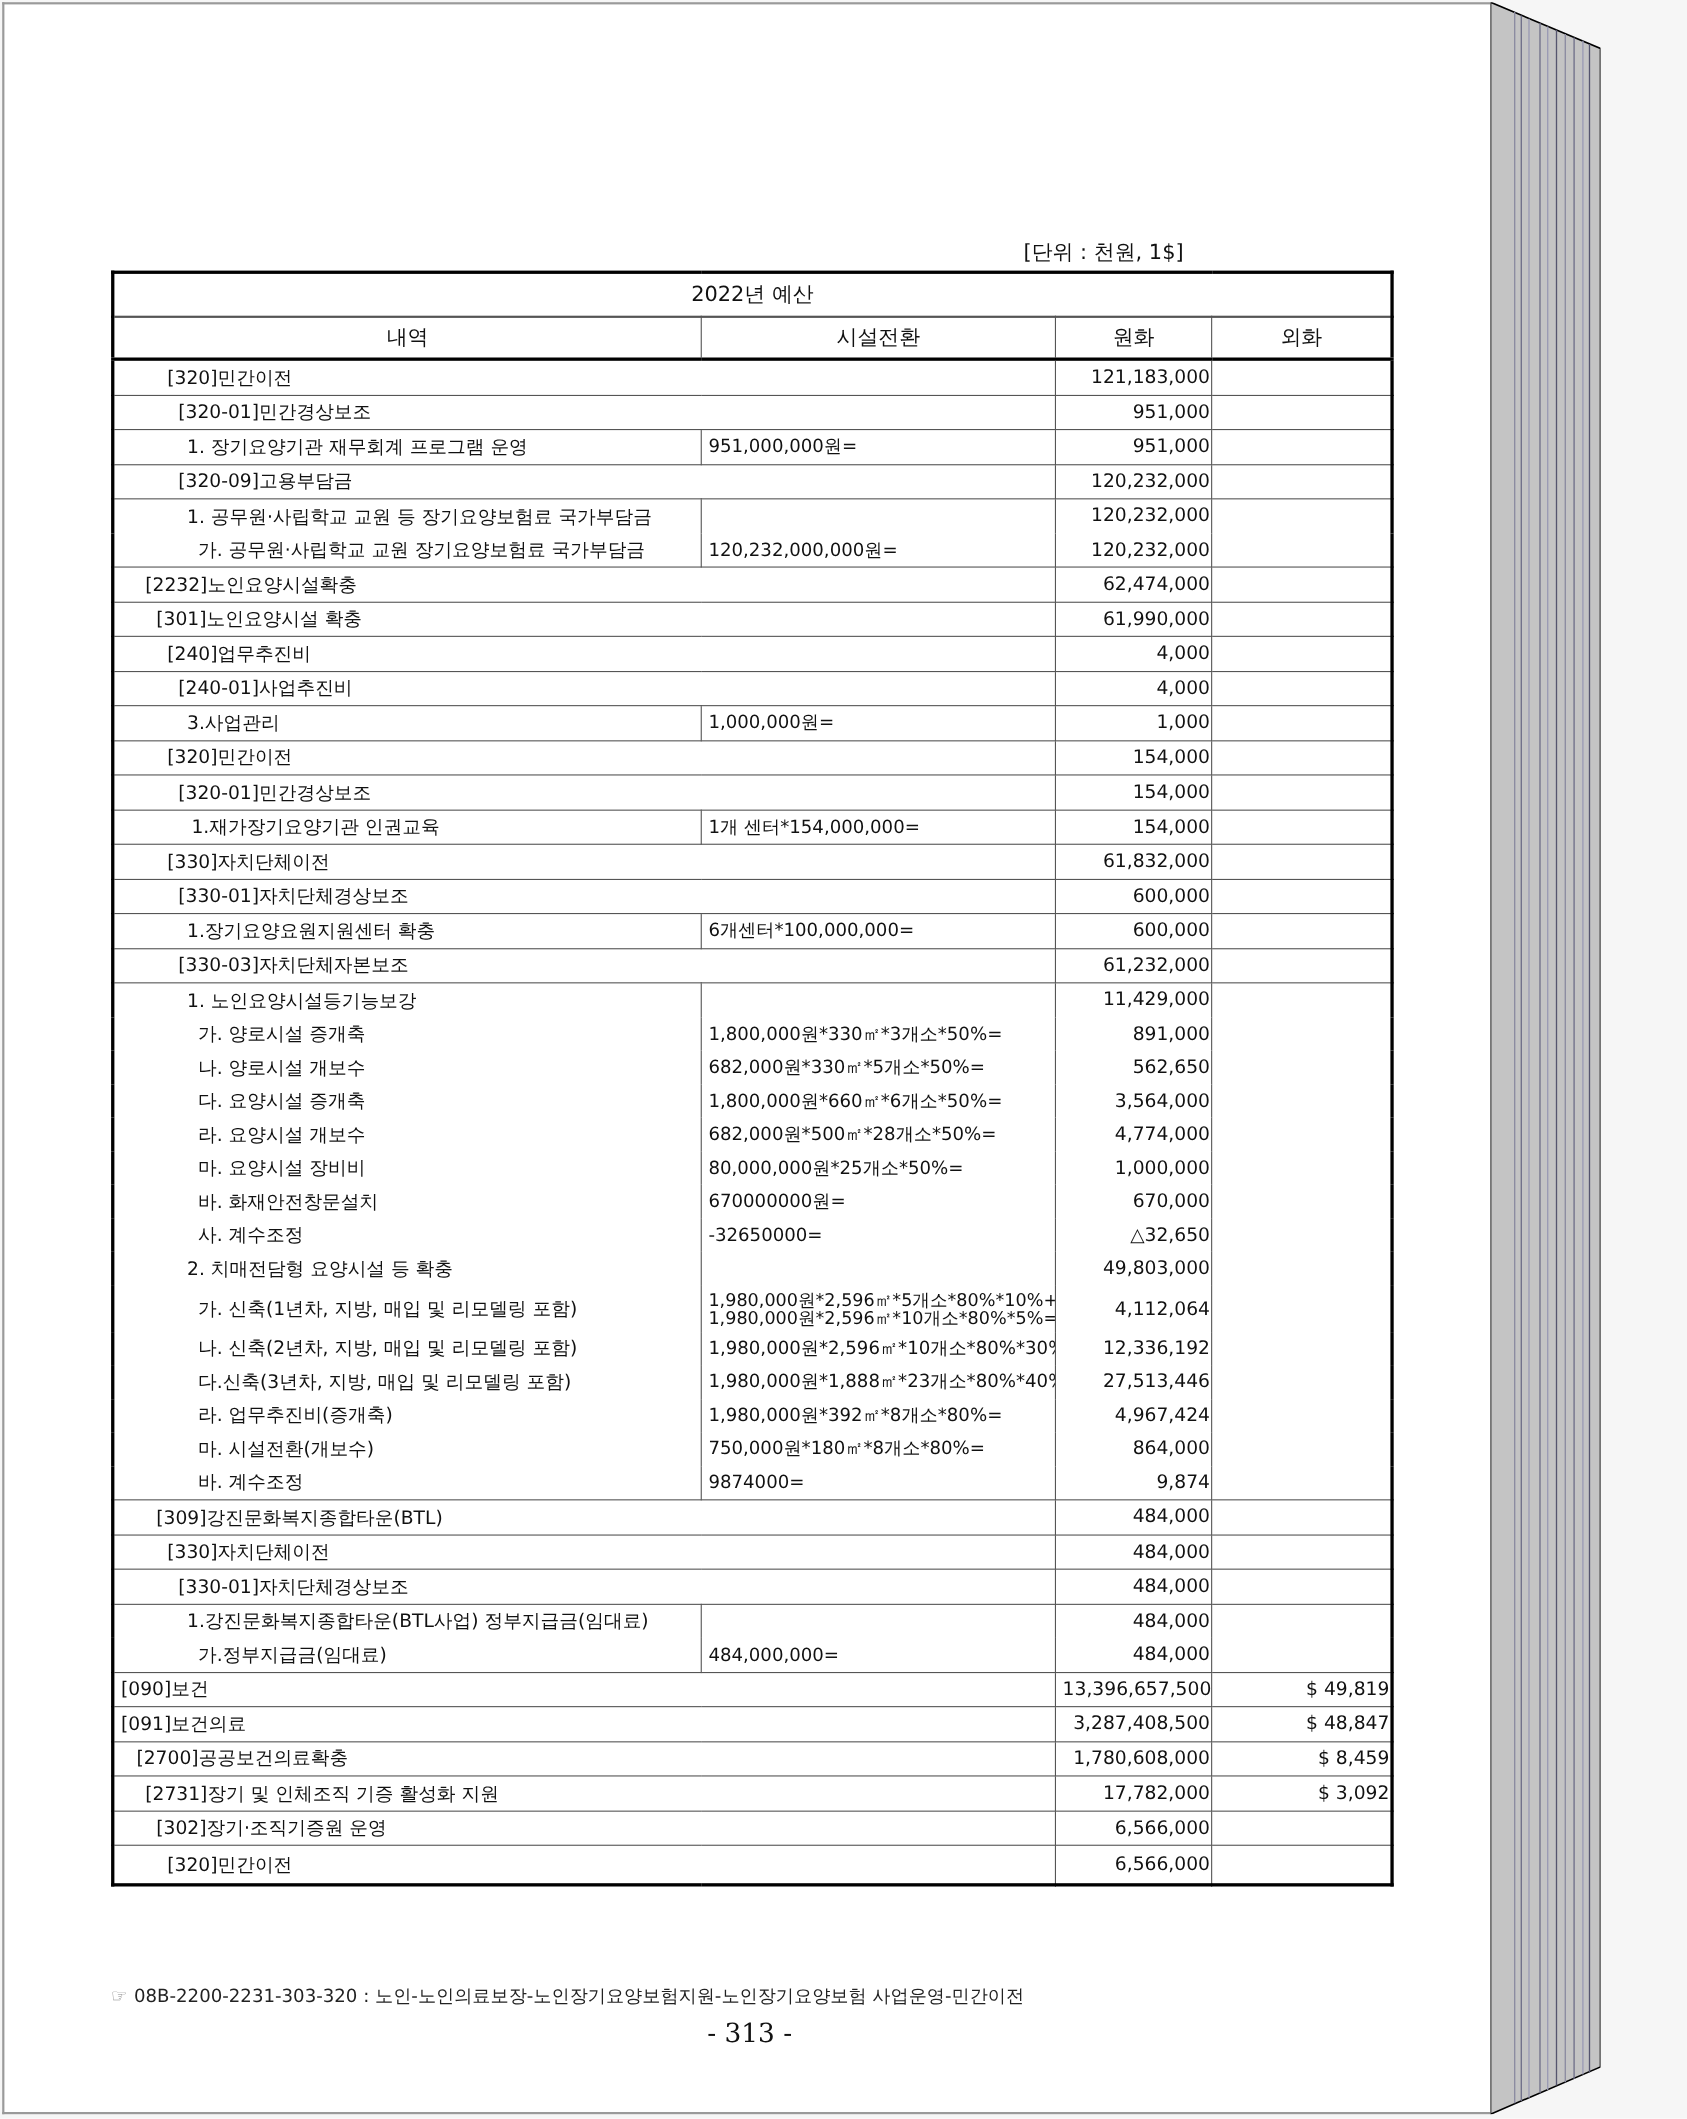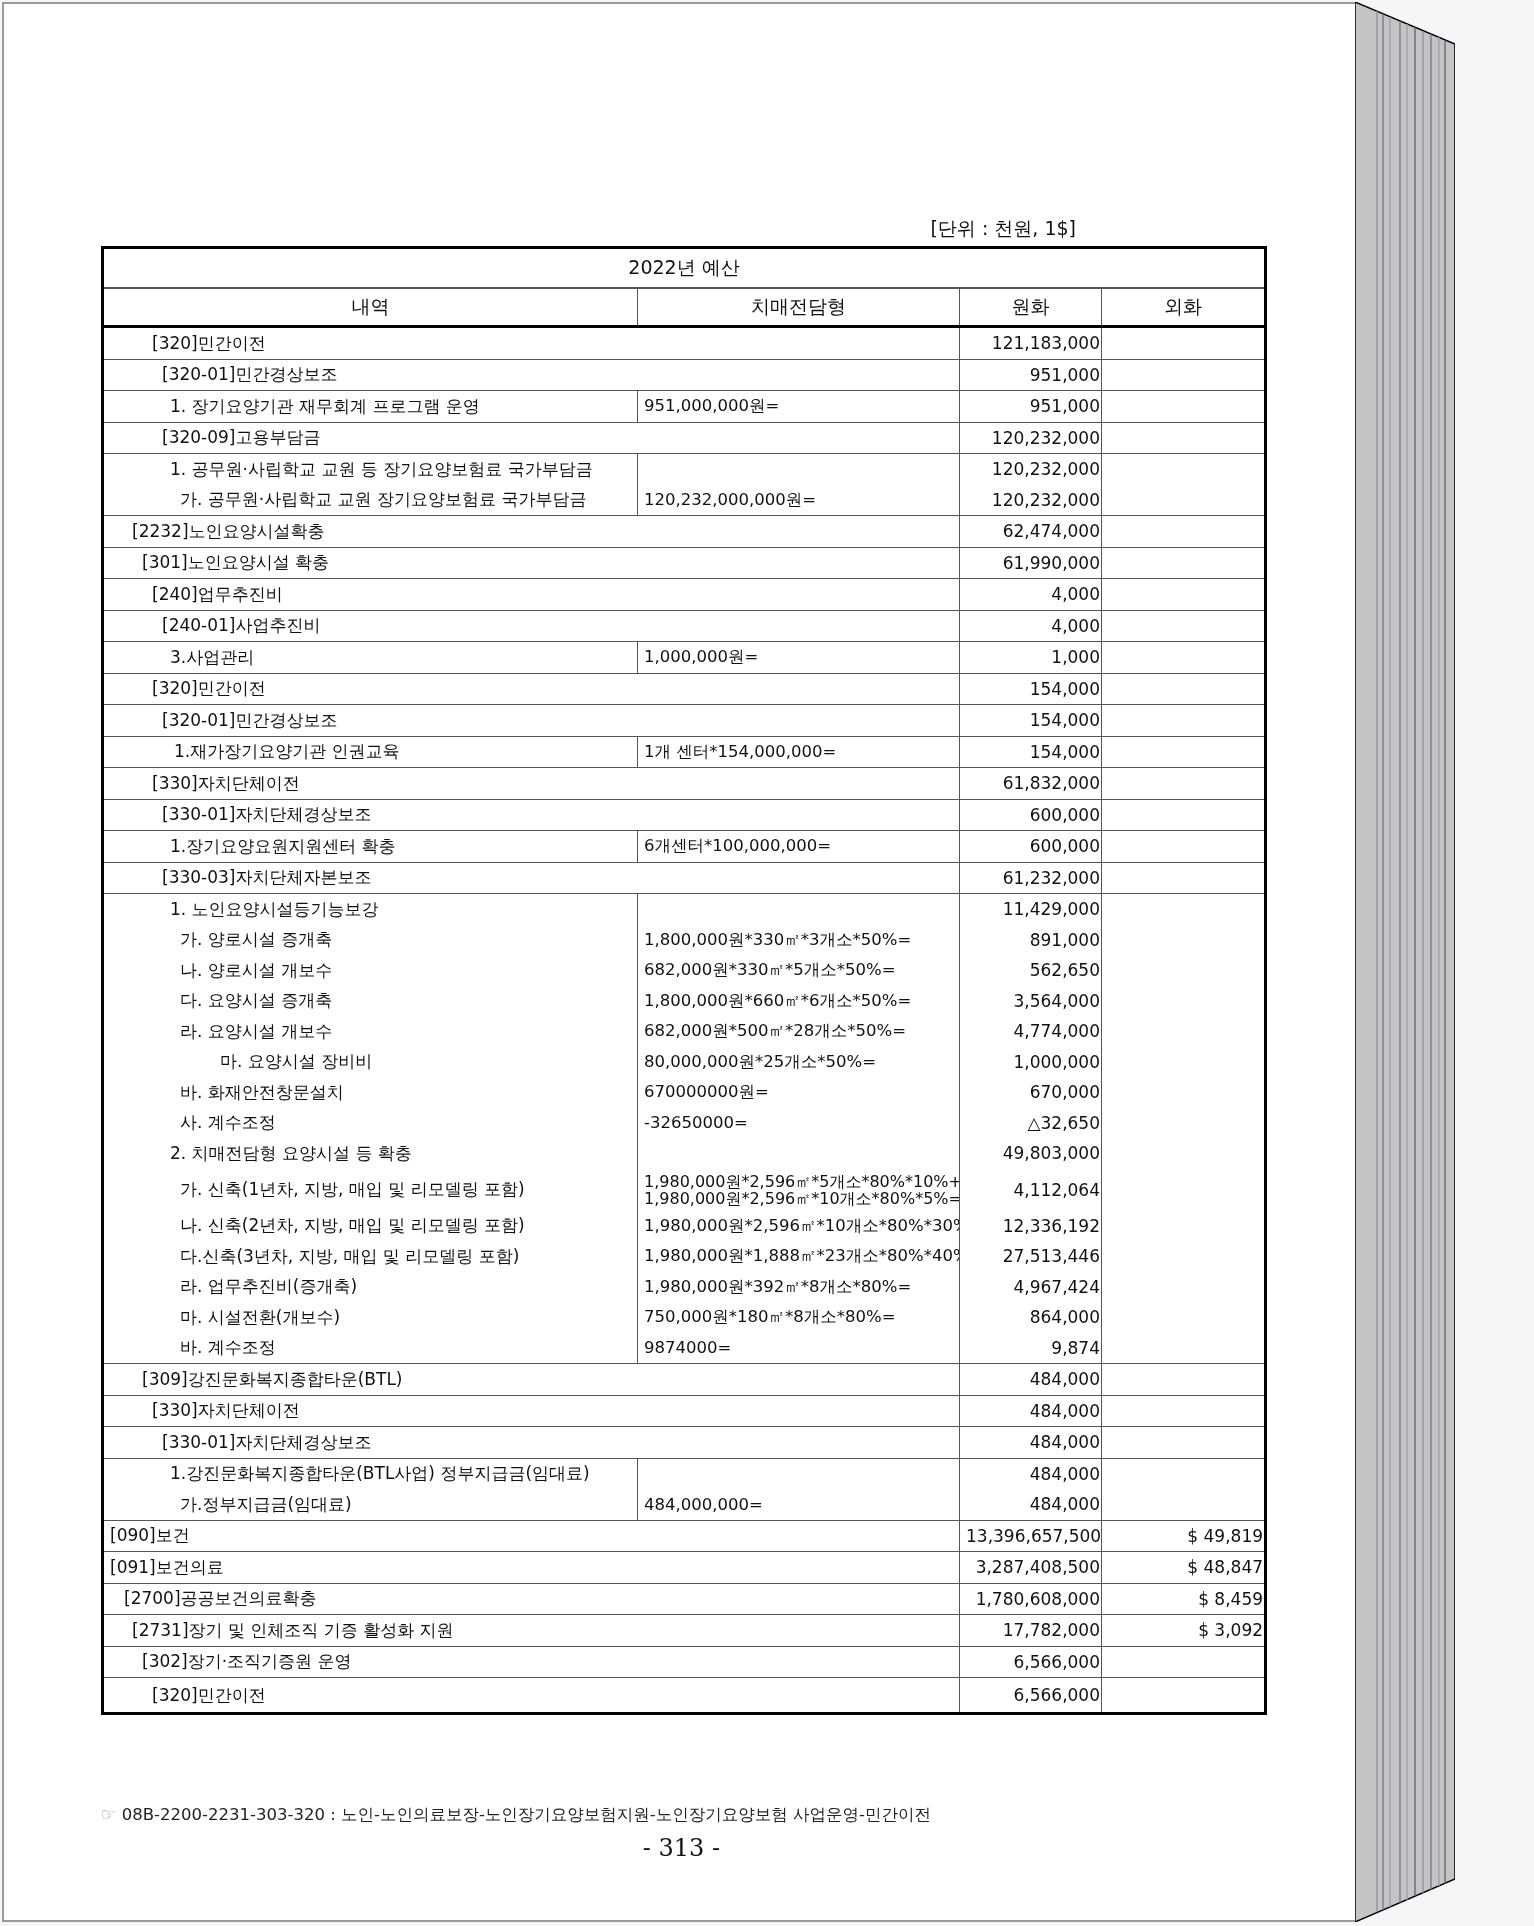--- a/index.html
+++ b/index.html
@@ -37,21 +37,21 @@
         <col style="width:322px">
         <col style="width:142px">
         <col style="width:164px">
     </colgroup>
     <thead>
       <tr>
           <th class="title" colspan="4">2022년 예산</th>
         </tr>
       <tr class="colhead">
         <th>내역</th>
-        <th>치매전담형</th>
+        <th>시설전환</th>
         <th>원화</th>
         <th>외화</th>
       </tr>
     </thead>
     <tbody id="tbody">
         <tr>
           <td colspan="2" style="padding-left: 48px;">[320]민간이전</td>
           <td class="amt">121,183,000</td>
           <td class="fx"></td>
         </tr>
@@ -192,21 +192,21 @@
         </tr>
         <tr class="nob nob2">
           <td style="padding-left: 76px;">라. 요양시설 개보수</td>
           <td class="basis">
             <div>682,000원*500㎡*28개소*50%=</div>
           </td>
           <td class="amt">4,774,000</td>
           <td class="fx"></td>
         </tr>
         <tr class="nob nob2">
-          <td style="padding-left: 116px;">마. 요양시설 장비비</td>
+          <td style="padding-left: 76px;">마. 요양시설 장비비</td>
           <td class="basis">
             <div>80,000,000원*25개소*50%=</div>
           </td>
           <td class="amt">1,000,000</td>
           <td class="fx"></td>
         </tr>
         <tr class="nob nob2">
           <td style="padding-left: 76px; margin-left: 43px;">바. 화재안전창문설치</td>
           <td class="basis">
             <div>670000000원=</div>

